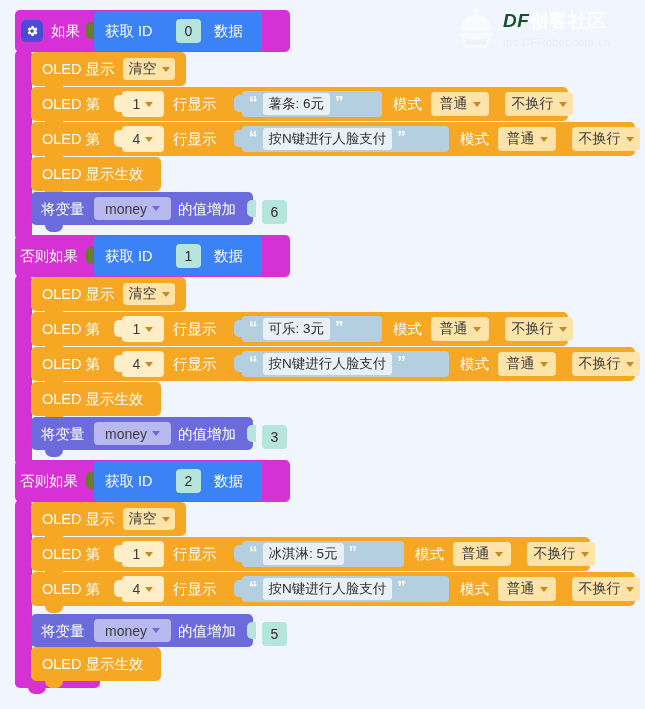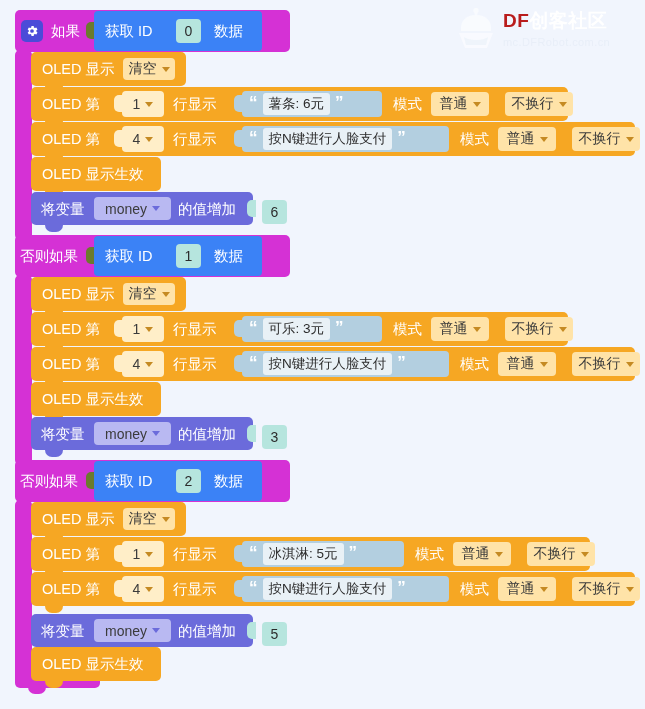--- a/index.html
+++ b/index.html
@@ -17,21 +17,21 @@
     width:180px; height:56px;
     display:flex; align-items:flex-start; gap:6px;
     pointer-events:none;
   }
   #logo .mark{
     width:42px;height:44px;position:relative;flex:0 0 auto;margin-top:4px;
   }
   #logo .mark svg{display:block;}
   #logo .words{display:flex;flex-direction:column;margin-top:7px;}
   #logo .w1{font-size:19px;font-weight:bold;letter-spacing:.5px;line-height:20px;}
-  #logo .w1 .df{color:#b91c1c;}
+  #logo .w1 .df{color:#14532d;font-style:italic;}
   #logo .w1 .cn{color:#ffffff;}
   #logo .w2{font-size:11px;color:#e8eef8;letter-spacing:.4px;margin-top:5px;}
 
   
   .canvas{position:absolute;left:0;top:0;width:645px;height:709px;}
 
   .ctrl{position:absolute;background:#d531d5;border-radius:5px;}
 
   .notch{
     position:absolute;width:18px;height:7px;background:inherit;

